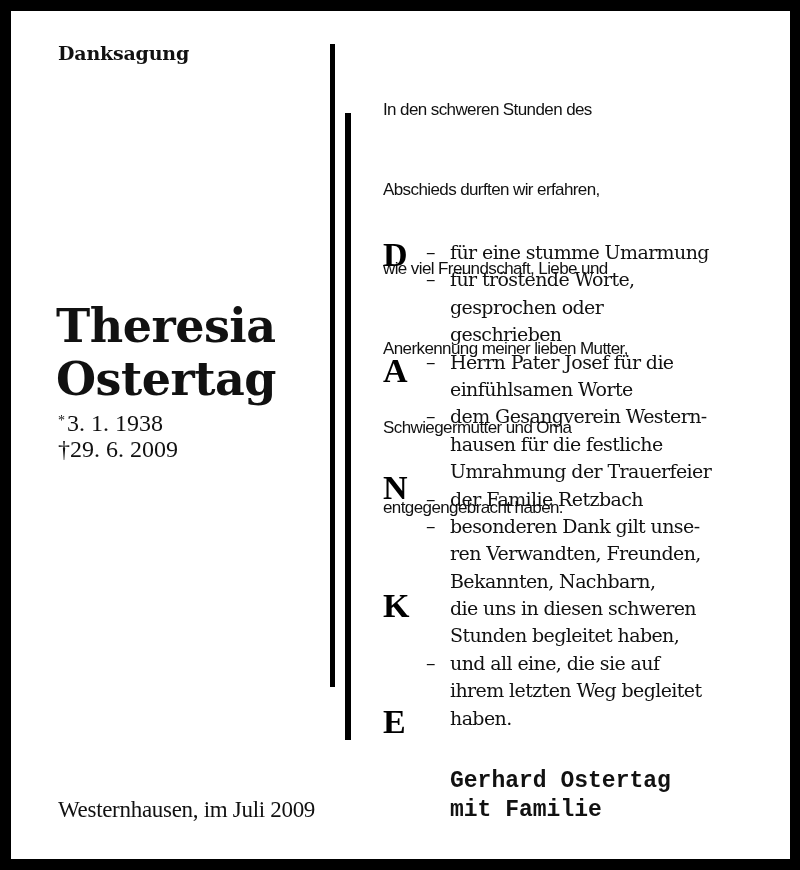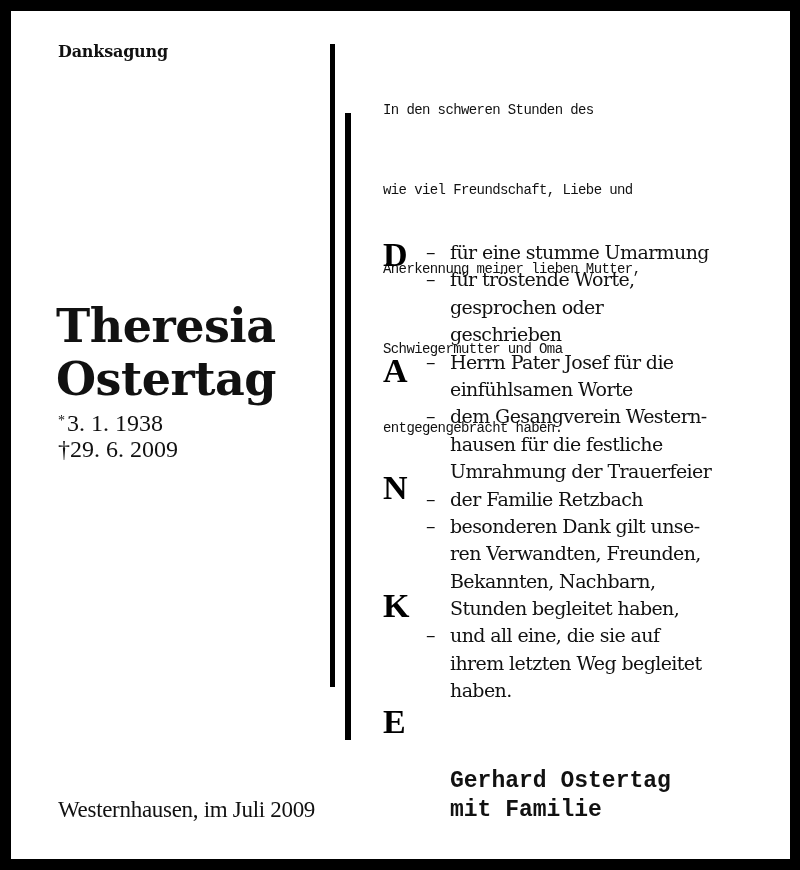--- a/index.html
+++ b/index.html
@@ -4,35 +4,35 @@
   <style>
     html, body { margin: 0; padding: 0; }
     body { width: 800px; height: 870px; background: #000; position: relative; overflow: hidden; }
     .frame {
       position: absolute; left: 11px; top: 11px; width: 779px; height: 848px;
       background: #ffffff;
     }
     .abs { position: absolute; color: #111; }
     .heading {
       left: 58px; top: 42px; font-family: "DejaVu Serif", serif; font-weight: bold;
-      font-size: 16px; letter-spacing: -0.2px;
+      font-size: 19px; letter-spacing: -0.2px;
     }
     .name {
       left: 56px; top: 300px; font-family: "DejaVu Serif", serif; font-weight: bold;
       font-size: 46px; line-height: 53px; letter-spacing: -0.5px;
     }
     .dates {
       left: 58px; top: 408px; font-family: "Liberation Serif", serif;
       font-size: 24px; line-height: 26px;
     }
     .dates .star { font-size: 14px; vertical-align: 6px; margin-right: 2px; }
     .vline { position: absolute; background: #000; }
     .intro {
-      left: 383px; top: 44px; font-family: Liberation Mono, monospace;
-      font-size: 14px; line-height: 26.5px; letter-spacing: -0.6px; white-space: pre;
+      left: 383px; top: 44px; font-family: Liberation Sans, sans-serif;
+      font-size: 17px; line-height: 26.5px; letter-spacing: -0.6px; white-space: pre;
     }
     .dank-letter {
       position: absolute; left: 383px; font-family: "Liberation Serif", serif;
       font-weight: bold; font-size: 34px; line-height: 34px;
     }
     .list {
       left: 426px; top: 239px; font-family: "DejaVu Serif", serif;
       font-size: 19px; line-height: 27.4px; letter-spacing: -0.6px;
     }
     .list .line { white-space: pre; height: 27.4px; }
@@ -66,20 +66,21 @@
   <div>
     <span>†</span><span>29. 6. 2009</span>
   </div>
 </div>
 
 <div class="vline" style="left:330px; top:44px; width:5px; height:643px;"></div>
 <div class="vline" style="left:345px; top:113px; width:6px; height:627px;"></div>
 
 <div class="abs intro">
   <div>In den schweren Stunden des</div>
+  <div>Abschieds durften wir erfahren,</div>
   <div>wie viel Freundschaft, Liebe und</div>
   <div>Anerkennung meiner lieben Mutter,</div>
   <div>Schwiegermutter und Oma</div>
   <div>entgegengebracht haben.</div>
 </div>
 
 <div class="dank-letter" style="top:238px;">D</div>
 <div class="dank-letter" style="top:354px;">A</div>
 <div class="dank-letter" style="top:471px;">N</div>
 <div class="dank-letter" style="top:589px;">K</div>
@@ -92,20 +93,21 @@
   <div class="line"><span class="nodash"></span><span>geschrieben</span></div>
   <div class="line"><span class="dash">–</span><span>Herrn Pater Josef für die</span></div>
   <div class="line"><span class="nodash"></span><span>einfühlsamen Worte</span></div>
   <div class="line"><span class="dash">–</span><span>dem Gesangverein Western-</span></div>
   <div class="line"><span class="nodash"></span><span>hausen für die festliche</span></div>
   <div class="line"><span class="nodash"></span><span>Umrahmung der Trauerfeier</span></div>
   <div class="line"><span class="dash">–</span><span>der Familie Retzbach</span></div>
   <div class="line"><span class="dash">–</span><span>besonderen Dank gilt unse-</span></div>
   <div class="line"><span class="nodash"></span><span>ren Verwandten, Freunden,</span></div>
   <div class="line"><span class="nodash"></span><span>Bekannten, Nachbarn,</span></div>
+  <div class="line"><span class="nodash"></span><span>die uns in diesen schweren</span></div>
   <div class="line"><span class="nodash"></span><span>Stunden begleitet haben,</span></div>
   <div class="line"><span class="dash">–</span><span>und all eine, die sie auf</span></div>
   <div class="line"><span class="nodash"></span><span>ihrem letzten Weg begleitet</span></div>
   <div class="line"><span class="nodash"></span><span>haben.</span></div>
 </div>
 
 <div class="abs place">Westernhausen, im Juli 2009</div>
 
 <div class="abs signature">
   <div>Gerhard Ostertag</div>

